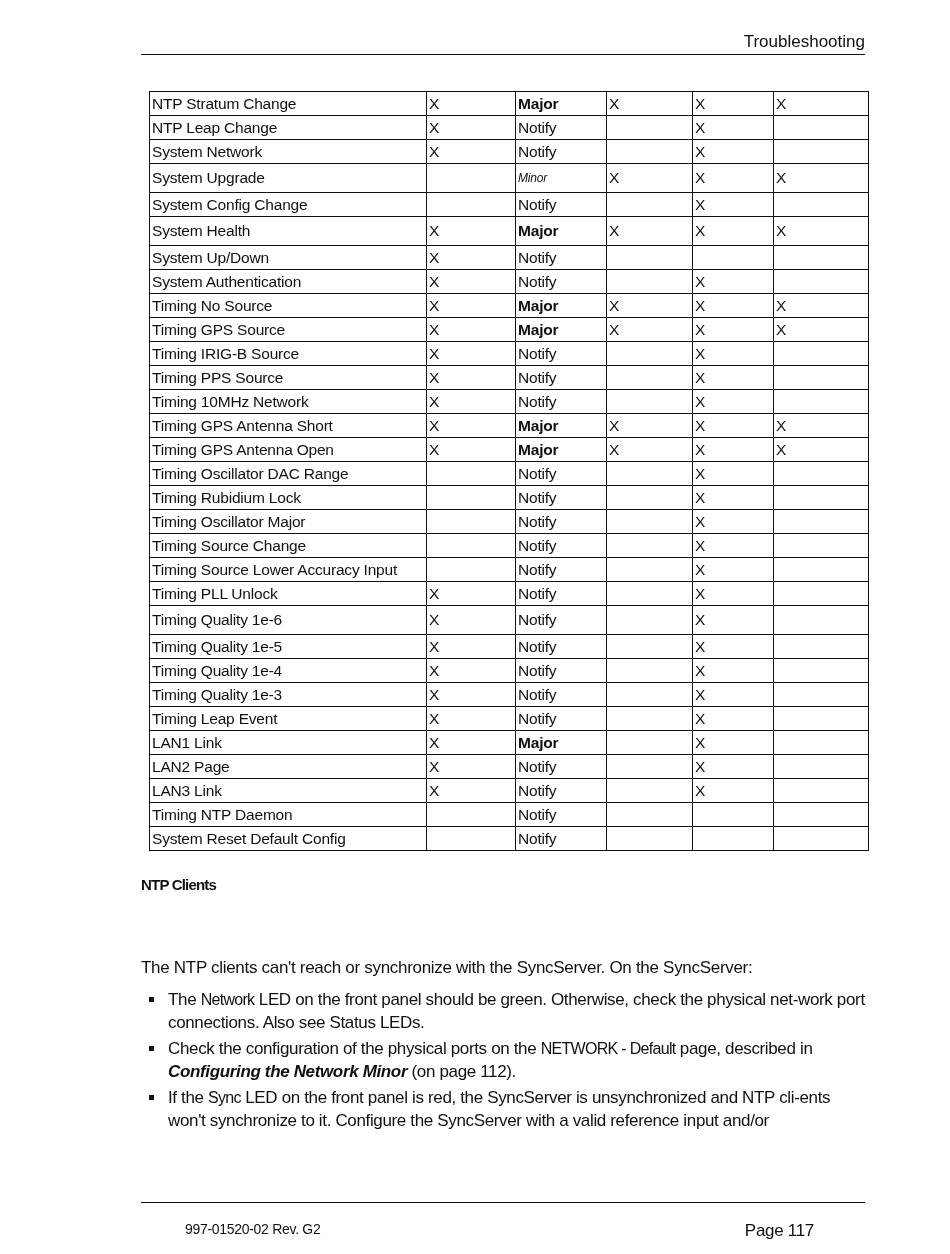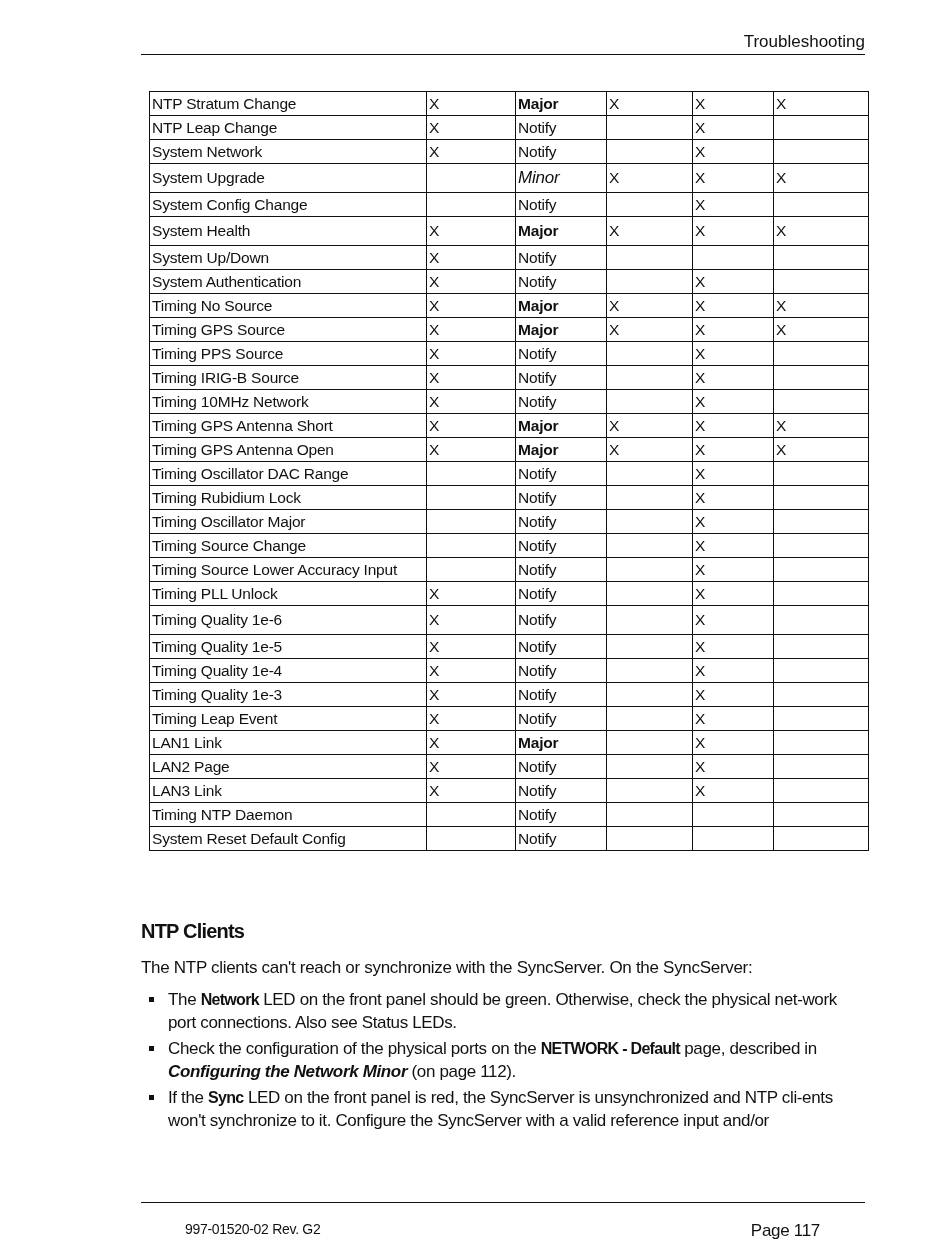--- a/index.html
+++ b/index.html
@@ -9,31 +9,31 @@
   table.alarm { position:absolute; left:149px; top:91px; border-collapse:collapse; font-size:15.5px; }
   table.alarm td { border:1.5px solid #111; padding:0 0 0 2px; height:23px; vertical-align:middle; white-space:nowrap; letter-spacing:-0.2px; }
   table.alarm tr.tall td { height:28px; }
   td.c0 { width:274px; }
   td.c1 { width:86px; }
   td.c2 { width:88px; }
   td.c3 { width:83px; }
   td.c4 { width:78px; }
   td.c5 { width:92px; }
   .sev-Major { font-weight:bold; font-family:"Liberation Sans", sans-serif; letter-spacing:-0.6px; }
-  .sev-Minor { font-style:italic; font-size:17px; }
-  h2.section { position:absolute; left:141px; top:920px; margin:0; font-size:20px; font-weight:bold; letter-spacing:-0.8px; }
+  .sev-Minor { font-style:italic; font-size:12px; }
+  h2.section { position:absolute; left:141px; top:876px; margin:0; font-size:15px; font-weight:bold; letter-spacing:-0.8px; }
   p.intro { position:absolute; left:141px; top:958px; margin:0; font-size:17px; letter-spacing:-0.3px; width:730px; }
   ul.bullets { position:absolute; left:141px; top:988px; margin:0; padding:0; list-style:none; width:726px; font-size:17px; letter-spacing:-0.35px; line-height:23px; }
   ul.bullets li { position:relative; padding-left:27px; margin-bottom:3px; }
   ul.bullets li .bullet { position:absolute; left:8px; top:9px; width:5px; height:5px; background:#111; }
-  .b { font-weight:bold; letter-spacing:-0.7px; font-size:16px; }
+  .b { font-weight:normal; letter-spacing:-0.7px; font-size:16px; }
   .bi { font-weight:bold; font-style:italic; }
   .footer-rule { position:absolute; left:141px; width:724px; top:1202px; border-top:1.5px solid #111; }
   .footer-left { position:absolute; left:185px; top:1221px; font-size:14px; letter-spacing:-0.3px; }
-  .footer-right { position:absolute; right:130px; top:1221px; font-size:17px; letter-spacing:-0.3px; }
+  .footer-right { position:absolute; right:136px; top:1221px; font-size:17px; letter-spacing:-0.3px; }
 </style>
 </head>
 <body>
 
 <div class="header-title">Troubleshooting</div>
 <div class="header-rule"></div>
 
 <table class="alarm">
   <tbody id="alarm-body">
       <tr>
@@ -110,29 +110,29 @@
       </tr>
       <tr>
         <td class="c0">Timing GPS Source</td>
         <td class="c1">X</td>
         <td class="c2 sev-Major">Major</td>
         <td class="c3">X</td>
         <td class="c4">X</td>
         <td class="c5">X</td>
       </tr>
       <tr>
+        <td class="c0">Timing IRIG-B Source</td>
+        <td class="c1">X</td>
+        <td class="c2 sev-Notify">Notify</td>
+        <td class="c3"></td>
+        <td class="c4">X</td>
+        <td class="c5"></td>
+      </tr>
+      <tr>
         <td class="c0">Timing PPS Source</td>
-        <td class="c1">X</td>
-        <td class="c2 sev-Notify">Notify</td>
-        <td class="c3"></td>
-        <td class="c4">X</td>
-        <td class="c5"></td>
-      </tr>
-      <tr>
-        <td class="c0">Timing IRIG-B Source</td>
         <td class="c1">X</td>
         <td class="c2 sev-Notify">Notify</td>
         <td class="c3"></td>
         <td class="c4">X</td>
         <td class="c5"></td>
       </tr>
       <tr>
         <td class="c0">Timing 10MHz Network</td>
         <td class="c1">X</td>
         <td class="c2 sev-Notify">Notify</td>

